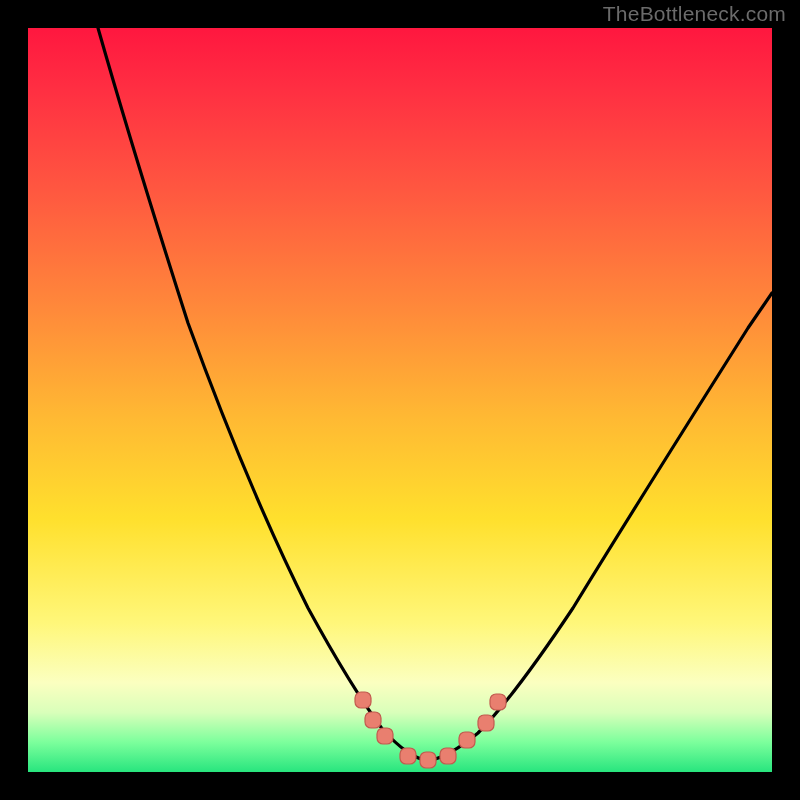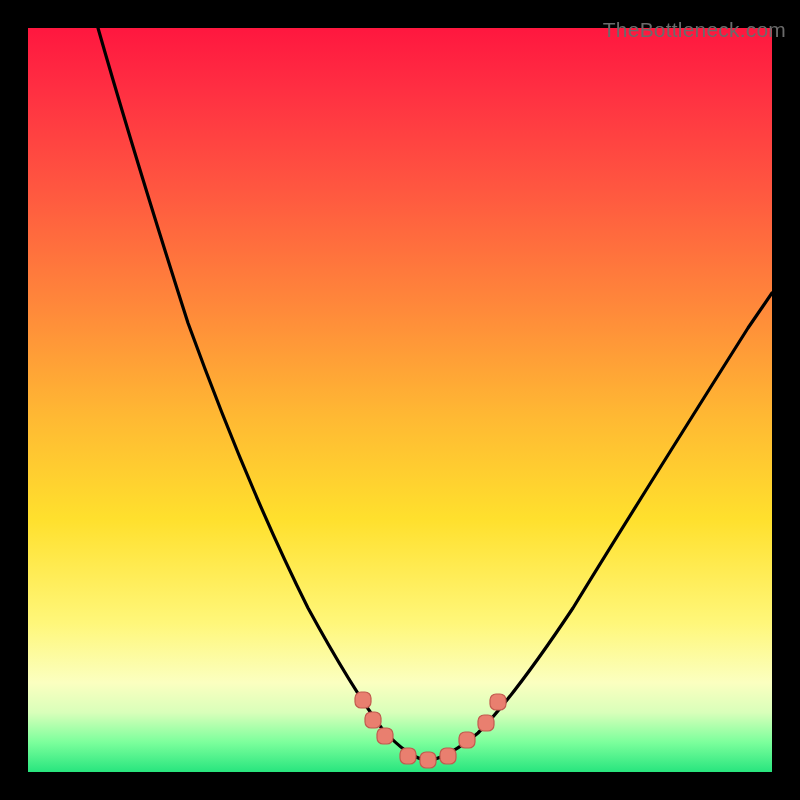--- a/index.html
+++ b/index.html
@@ -36,21 +36,21 @@
       #ffe02d 66%,
       #fff77a 80%,
       #fbffc0 88%,
       #d9ffba 92%,
       #7cff9c 96%,
       #28e57e 100%
     );
   }
   .watermark {
     position: absolute;
-    top: 18px;
+    top: 2px;
     right: 14px;
     color: #6b6b6b;
     font-size: 21px;
     font-weight: 400;
     letter-spacing: 0.2px;
     user-select: none;
   }
   svg.curve {
     position: absolute;
     left: 0;

